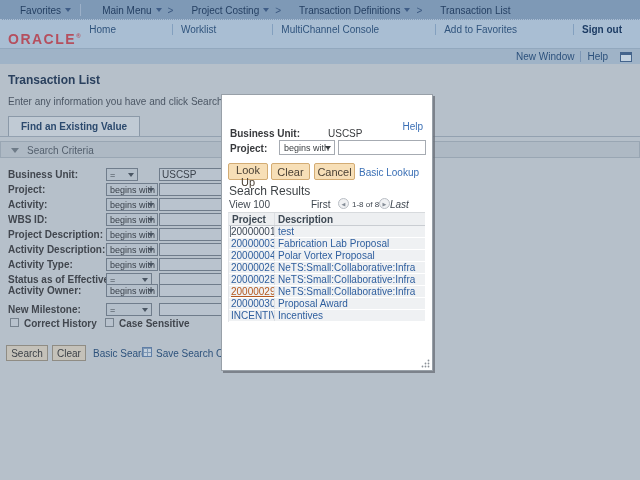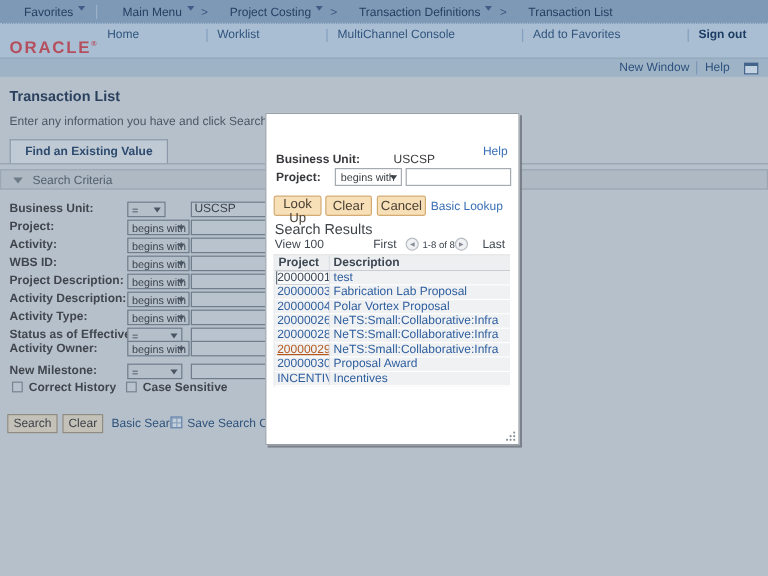--- a/index.html
+++ b/index.html
@@ -3,21 +3,21 @@
 <meta charset="utf-8">
 <style>
   * { margin:0; padding:0; box-sizing:border-box; }
   html,body { width:640px; height:480px; }
   body { position:relative; font-family:"Liberation Sans",sans-serif; background:#b6c0ca; overflow:hidden; }
   a { text-decoration:none; cursor:pointer; }
 
   
   .bar1 { position:absolute; left:0; top:0; width:640px; height:20px; background:#7e99b6; border-bottom:1px dotted #aabdd3; }
   .bc { position:absolute; left:8px; top:4px; display:flex; align-items:center; font-size:10px; color:#243f62; }
-  .bc-item { display:flex; color:#243f62;padding-left:12px; }
+  .bc-item { display:flex; align-items:center; color:#243f62;padding-left:12px; }
   .caret-dn { width:0; height:0; border-left:3px solid transparent; border-right:3px solid transparent; border-top:4px solid #3f5d87; margin-left:4px; }
   .bc-div { width:1px; height:12px; background:#9cb0c8; margin:0 9px; }
   .bc-gt { margin:0 6px; color:#3b5880; }
 
   
   .bar2 { position:absolute; left:0; top:20px; width:640px; height:28px; background:#a9bed3; }
   .util { position:absolute; right:10px; top:4px; font-size:10px; display:flex; align-items:center; }
   .util a { color:#30547d; padding:0 8px; border-left:1px solid #83a0bf;margin-left:48px; }
   .util a:first-child { border-left:none; }
   .util a.signout { font-weight:bold; color:#1d3c64; }
@@ -65,21 +65,21 @@
   .m-label { position:absolute; left:8px; font-weight:bold; color:#37393c; }
   .m-value { position:absolute; left:106px; color:#37393c; }
   .m-op { position:absolute; left:57px; top:45px; width:56px; height:15px; border:1px solid #a6abb2; background:#fff; padding:2px 12px 0 4px; font-size:9px; white-space:nowrap; overflow:hidden; }
   .m-op .caret-dn { position:absolute; right:3px; top:5px; border-top-color:#3c4043; }
   .m-input { position:absolute; left:116px; top:45px; width:88px; height:15px; border:1px solid #a6abb2; font-size:10px; font-family:inherit; padding:0 2px; color:#37393c; }
   .btn-tan { position:absolute; top:68px; height:17px; background:#f7dfb7; border:1px solid #d3ac74; border-radius:2px; font-size:11px; color:#4a4135; font-family:inherit; text-align:center; padding:0 2px; }
   .m-basic { position:absolute; left:137px; top:72px; color:#3a6fb5; }
   .m-results-h { position:absolute; left:7px; top:89px; font-size:12px; color:#3f4448; }
   .m-view { position:absolute; left:7px; top:104px; color:#3f4750; }
   .m-first { position:absolute; left:89px; top:104px; color:#3f4750; }
-  .m-last { position:absolute; left:180px; top:104px; color:#3f4750; }
+  .m-last { position:absolute; left:168px; top:104px; color:#3f4750;font-style:italic; }
   .pagbtn { position:absolute; top:103px; width:11px; height:11px; border-radius:50%; background:#f0f1f3; border:1px solid #b9bec5; font-size:5px; color:#858d97; text-align:center; line-height:10px; padding:0; }
   .pag-prev { left:116px; } .pag-next { left:157px; }
   .m-range { position:absolute; left:130px; top:105px; font-size:8px; color:#3f4750; }
   .m-table { position:absolute; left:6px; top:117px; width:197px; border-top:1px solid #d7dadd; border-left:1px solid #e4e6e9; }
   .m-th { display:flex; height:13px; background:#edeff1; border-bottom:1px solid #c9cdd2; font-weight:bold; color:#3e4954; }
   .m-th span { padding:1px 3px; }
   .m-tr { display:flex; height:12px; background:#eff1f3; border-bottom:1px solid #ffffff; }
   .c1 { width:46px; border-right:1px solid #dcdfe3; padding:0 2px; white-space:nowrap; overflow:hidden; }
   .c2 { flex:1; padding:0 3px; white-space:nowrap; overflow:hidden; }
   .m-table a { color:#2e5e9e; }

